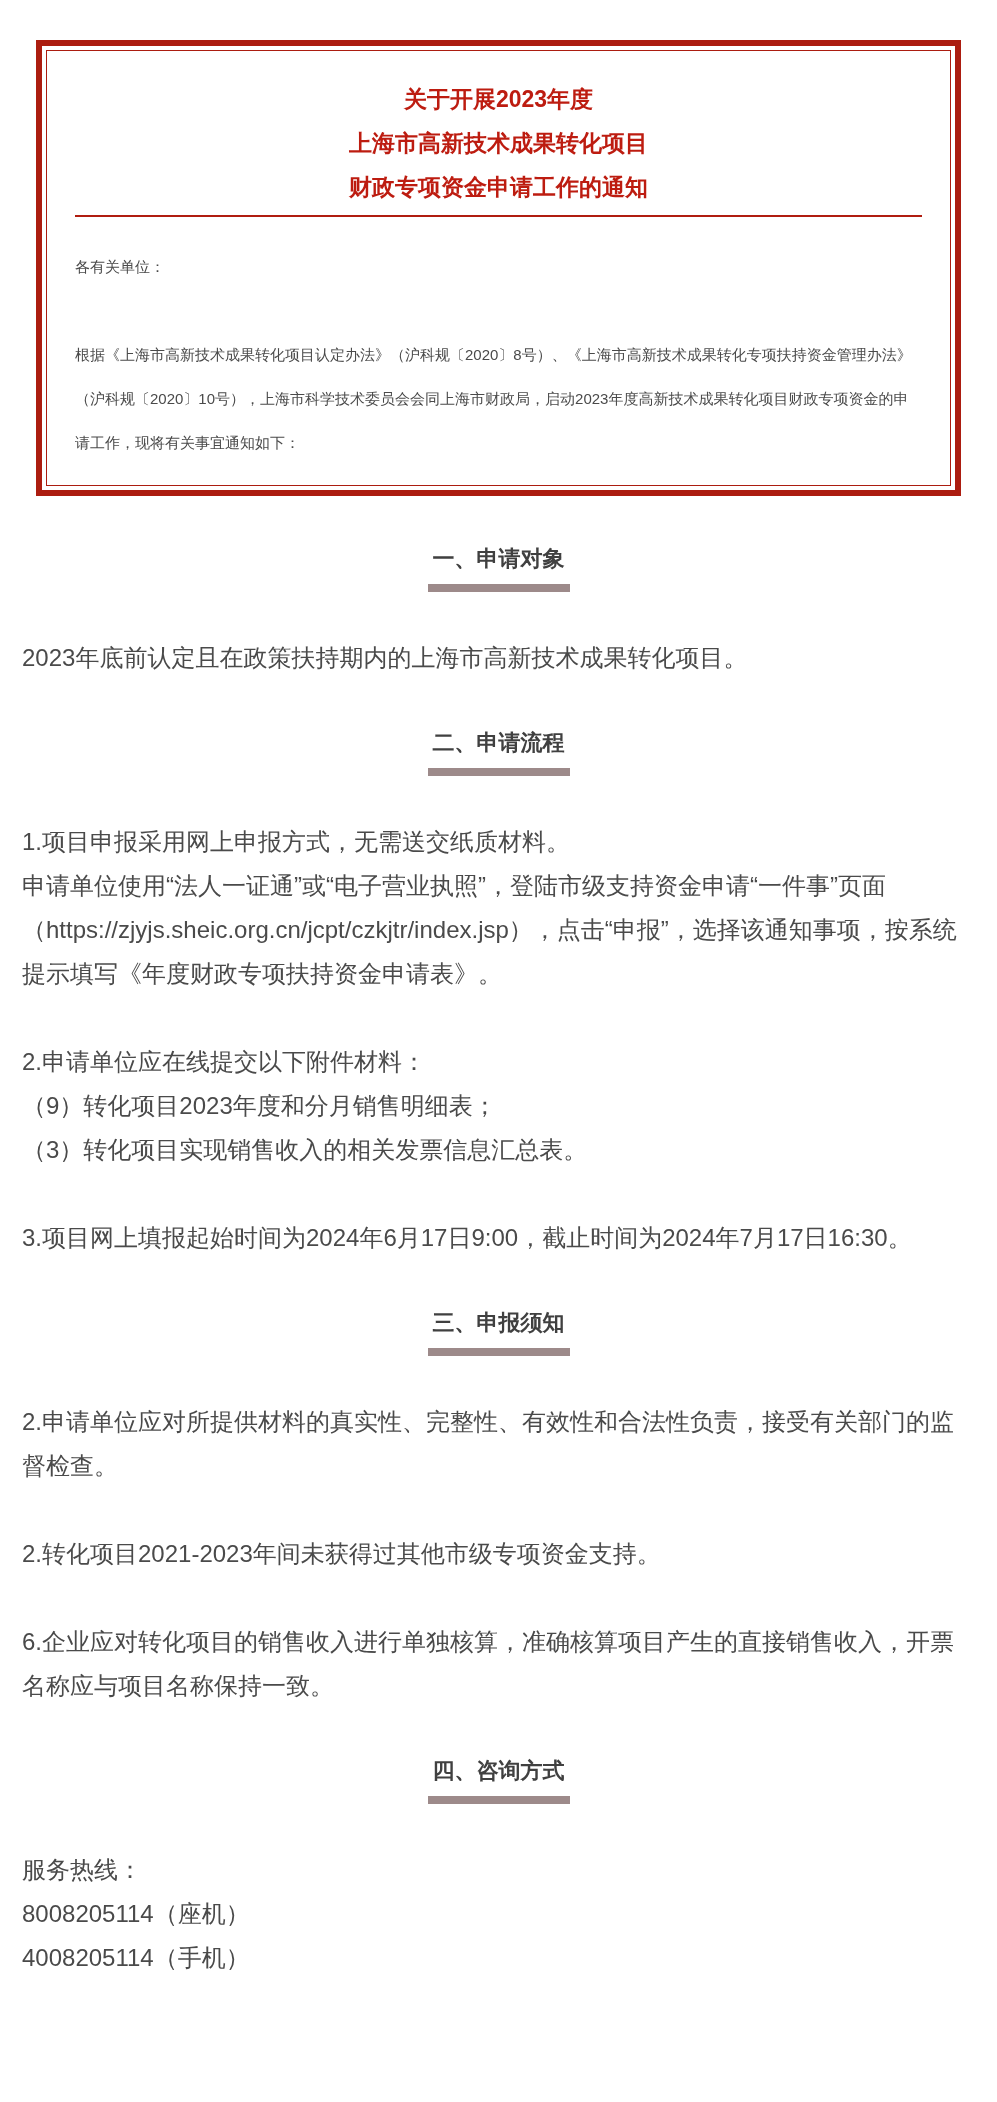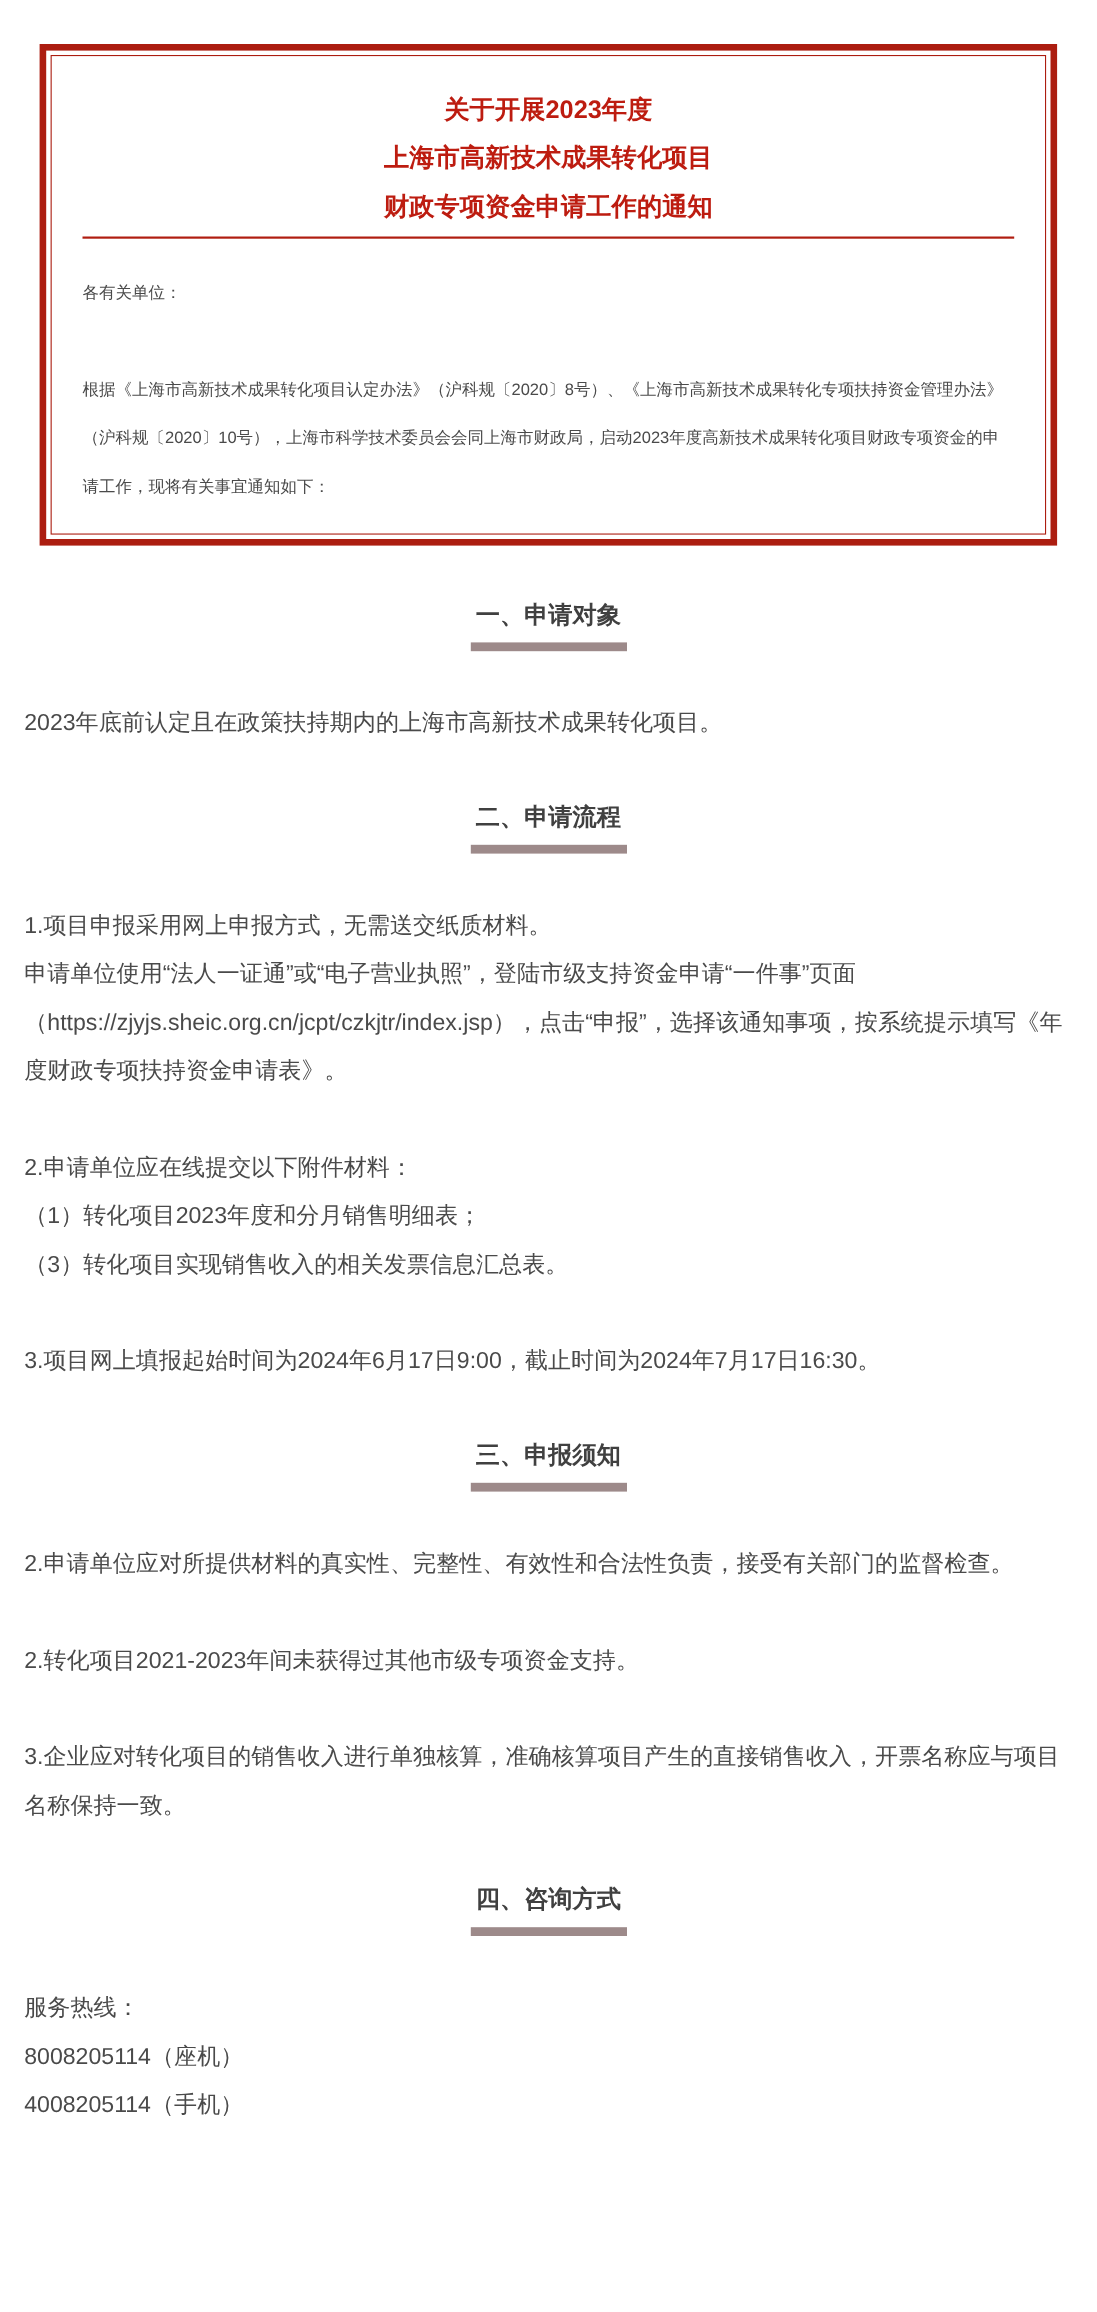--- a/index.html
+++ b/index.html
@@ -53,21 +53,21 @@
     line-height:30px;
   }
   .sec-bar{
     width:142px;
     height:8px;
     background:#9d8a8a;
     margin:10px auto 0;
   }
   .block{
     margin:44px 22px 0;
-    font-size:21px;
+    font-size:24px;
     line-height:44px;
   }
   .block p{margin:0;}
 </style>
 </head>
 <body>
 
 <div class="page">
 
   <div class="notice-box">
@@ -93,38 +93,38 @@
       </section>
       <section>
         <h2 class="sec-heading">二、申请流程</h2>
         <div class="sec-bar"></div>
         <div class="block">
           <p>1.项目申报采用网上申报方式，无需送交纸质材料。</p>
           <p>申请单位使用“法人一证通”或“电子营业执照”，登陆市级支持资金申请“一件事”页面（https://zjyjs.sheic.org.cn/jcpt/czkjtr/index.jsp），点击“申报”，选择该通知事项，按系统提示填写《年度财政专项扶持资金申请表》。</p>
         </div>
         <div class="block">
           <p>2.申请单位应在线提交以下附件材料：</p>
-          <p>（1）转化项目2023年度和分月销售明细表；</p>
+          <p>（9）转化项目2023年度和分月销售明细表；</p>
           <p>（3）转化项目实现销售收入的相关发票信息汇总表。</p>
         </div>
         <div class="block">
           <p>3.项目网上填报起始时间为2024年6月17日9:00，截止时间为2024年7月17日16:30。</p>
         </div>
       </section>
       <section>
         <h2 class="sec-heading">三、申报须知</h2>
         <div class="sec-bar"></div>
         <div class="block">
           <p>2.申请单位应对所提供材料的真实性、完整性、有效性和合法性负责，接受有关部门的监督检查。</p>
         </div>
         <div class="block">
           <p>2.转化项目2021-2023年间未获得过其他市级专项资金支持。</p>
         </div>
         <div class="block">
-          <p>3.企业应对转化项目的销售收入进行单独核算，准确核算项目产生的直接销售收入，开票名称应与项目名称保持一致。</p>
+          <p>6.企业应对转化项目的销售收入进行单独核算，准确核算项目产生的直接销售收入，开票名称应与项目名称保持一致。</p>
         </div>
       </section>
       <section>
         <h2 class="sec-heading">四、咨询方式</h2>
         <div class="sec-bar"></div>
         <div class="block">
           <p>服务热线：</p>
           <p>8008205114（座机）</p>
           <p>4008205114（手机）</p>
         </div>

